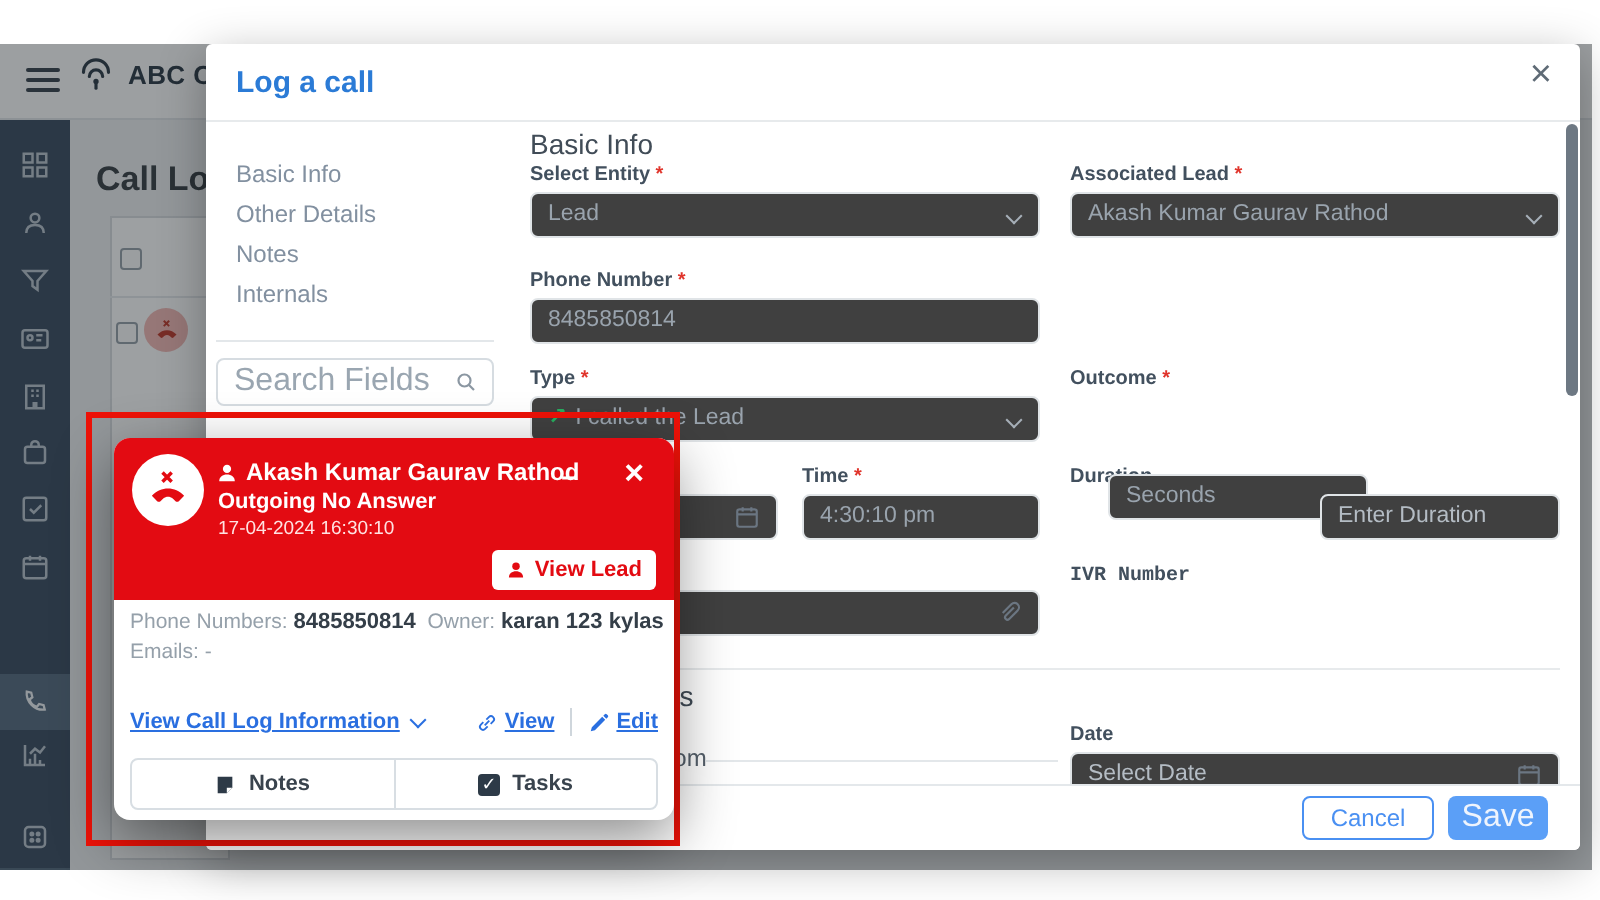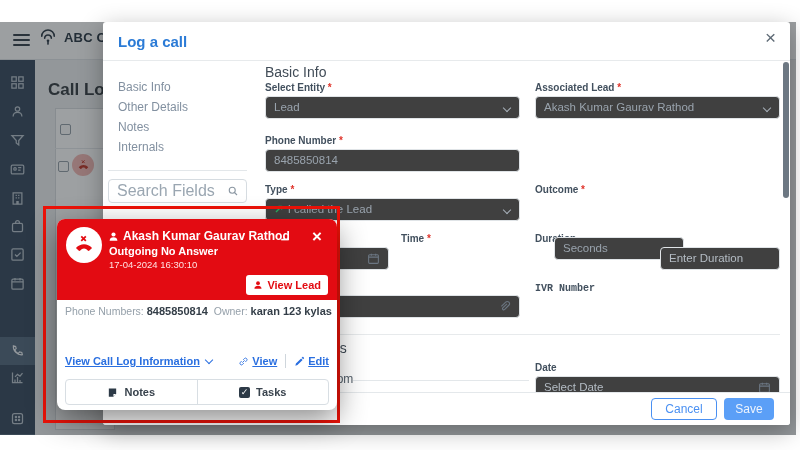--- a/index.html
+++ b/index.html
@@ -44,21 +44,21 @@
   .fld .inner-ic { margin-right:5px; }
   .chev { position:absolute; right:9px; top:8px; width:6px; height:6px; border-right:1.6px solid #a6afb8; border-bottom:1.6px solid #a6afb8; transform:rotate(45deg); }
   .fld .right-ic { position:absolute; right:8px; top:4px; color:#6b7682; }
   .green-arrow { color:#27ae60; font-weight:700; margin-right:4px; }
   .sec-line { position:absolute; left:162px; top:312px; width:515px; height:1px; background:#e7eaec; }
   .custom-lbl { position:absolute; left:209px; top:350px; font-size:12px; color:#55606b; }
   .custom-rule { position:absolute; left:250px; top:358px; width:176px; height:1px; background:#e3e7ea; }
 
   .m-footer { position:absolute; left:0; top:370px; width:100%; height:33px; background:#fff; border-top:1px solid #e4e8eb; border-radius:0 0 3px 3px; }
   .btn-cancel { position:absolute; right:73px; top:5px; width:66px; height:22px; border:1px solid #4a90f2; border-radius:4px; background:#fff; color:#4a90f2; font-size:12px; text-align:center; line-height:20px; cursor:pointer; }
-  .btn-save { position:absolute; right:16px; top:5px; width:50px; height:22px; border-radius:4px; background:#5b9ff7; color:#eef4fd; font-size:12px; text-align:center; line-height:22px; cursor:pointer; }
+  .btn-save { position:absolute; right:16px; top:5px; width:50px; height:22px; border-radius:4px; background:#5b9ff7; color:#eef4fd; font-size:16px; text-align:center; line-height:22px; cursor:pointer; }
   .m-scroll { position:absolute; right:1px; top:40px; width:6px; height:136px; background:#6d7883; border-radius:3px; }
 
   
   .annot { position:absolute; left:43px; top:206px; width:297px; height:217px; border:3px solid #ee1208; pointer-events:none; }
   .popup { position:absolute; left:57px; top:219px; width:280px; height:191px; border-radius:8px; background:#fff; box-shadow:0 10px 30px rgba(0,0,0,.45); }
   .p-head { position:absolute; left:0; top:0; width:100%; height:81px; background:#e30b12; border-radius:8px 8px 0 0; }
   .p-avatar { position:absolute; left:9px; top:8px; width:36px; height:36px; background:#fff; border-radius:50%; display:flex; align-items:center; justify-content:center; color:#e30b12; }
   .p-title-row { position:absolute; left:51px; top:10px; display:flex; align-items:center; gap:4px; color:#fff; }
   .p-title { font-size:12px; font-weight:700; white-space:nowrap; }
   .p-min { position:absolute; right:48px; top:12px; color:#fff; font-size:15px; font-weight:700; cursor:pointer; line-height:1; }
@@ -205,20 +205,21 @@
 
     <div class="lbl req" style="left:432px; top:162px;">Outcome</div>
 
     <div class="lbl req" style="left:298px; top:211px;">Time</div>
     <div class="fld" style="left:162px; top:225px; width:124px;">
       <svg class="right-ic" width="13" height="13" viewBox="0 0 24 24" fill="none" stroke="currentColor" stroke-width="2">
           <rect x="3" y="5" width="18" height="16" rx="2"></rect>
           <path d="M3,9.5 h18 M8,3 v4 M16,3 v4"></path>
         </svg>
     </div>
+    <div class="fld" style="left:298px; top:225px; width:119px;"><span>4:30:10 pm</span></div>
 
     <div class="lbl" style="left:432px; top:211px;">Duration</div>
     <div class="fld" style="left:432px; top:215px; width:130px;margin-left:19px;"><span>Seconds</span><span class="chev"></span></div>
     <div class="fld ph" style="left:557px; top:225px; width:120px;"><span>Enter Duration</span></div>
 
     <div class="lbl" style="left:432px; top:261px;font-family:Liberation Mono, monospace;">IVR Number</div>
     <div class="fld" style="left:162px; top:273px; width:255px;">
       <svg class="right-ic" width="13" height="13" viewBox="0 0 24 24" fill="none" stroke="currentColor" stroke-width="2">
           <path d="M16.5,7 l-7.6,7.6 a2.2,2.2 0 0 0 3.1,3.1 l8,-8 a4.1,4.1 0 0 0 -5.8,-5.8 l-8,8"></path>
         </svg>
@@ -268,20 +269,21 @@
         <svg class="ico" width="10" height="10" viewBox="0 0 24 24" fill="#e30b12">
             <circle cx="12" cy="7.5" r="4.5"></circle>
             <path d="M3.5,21 c0,-5 3.8,-7.5 8.5,-7.5 s8.5,2.5 8.5,7.5 z"></path>
           </svg>
         <span>View Lead</span>
       </div>
     </div>
 
     <div class="p-body">
       <div class="p-line"><span>Phone Numbers:</span> <b>8485850814</b>&nbsp; <span>Owner:</span> <b>karan 123 kylas</b></div>
+      <div class="p-line"><span>Emails:</span> <span>-</span></div>
     </div>
 
     <div class="p-links">
       <span class="p-link">View Call Log Information</span>
       <span class="p-chev"></span>
       <span class="spacer"></span>
       <svg class="ico" width="11" height="11" viewBox="0 0 24 24" fill="none" stroke="#2a6fe0" stroke-width="2">
           <path d="M9.5,14.5 l5,-5 M8,11 l-2.7,2.7 a3.3,3.3 0 0 0 4.7,4.7 L12.7,15.7 M11.3,8.3 L14,5.6 a3.3,3.3 0 0 1 4.7,4.7 L16,13"></path>
         </svg>
       <span class="p-link" style="margin-left:3px">View</span>

